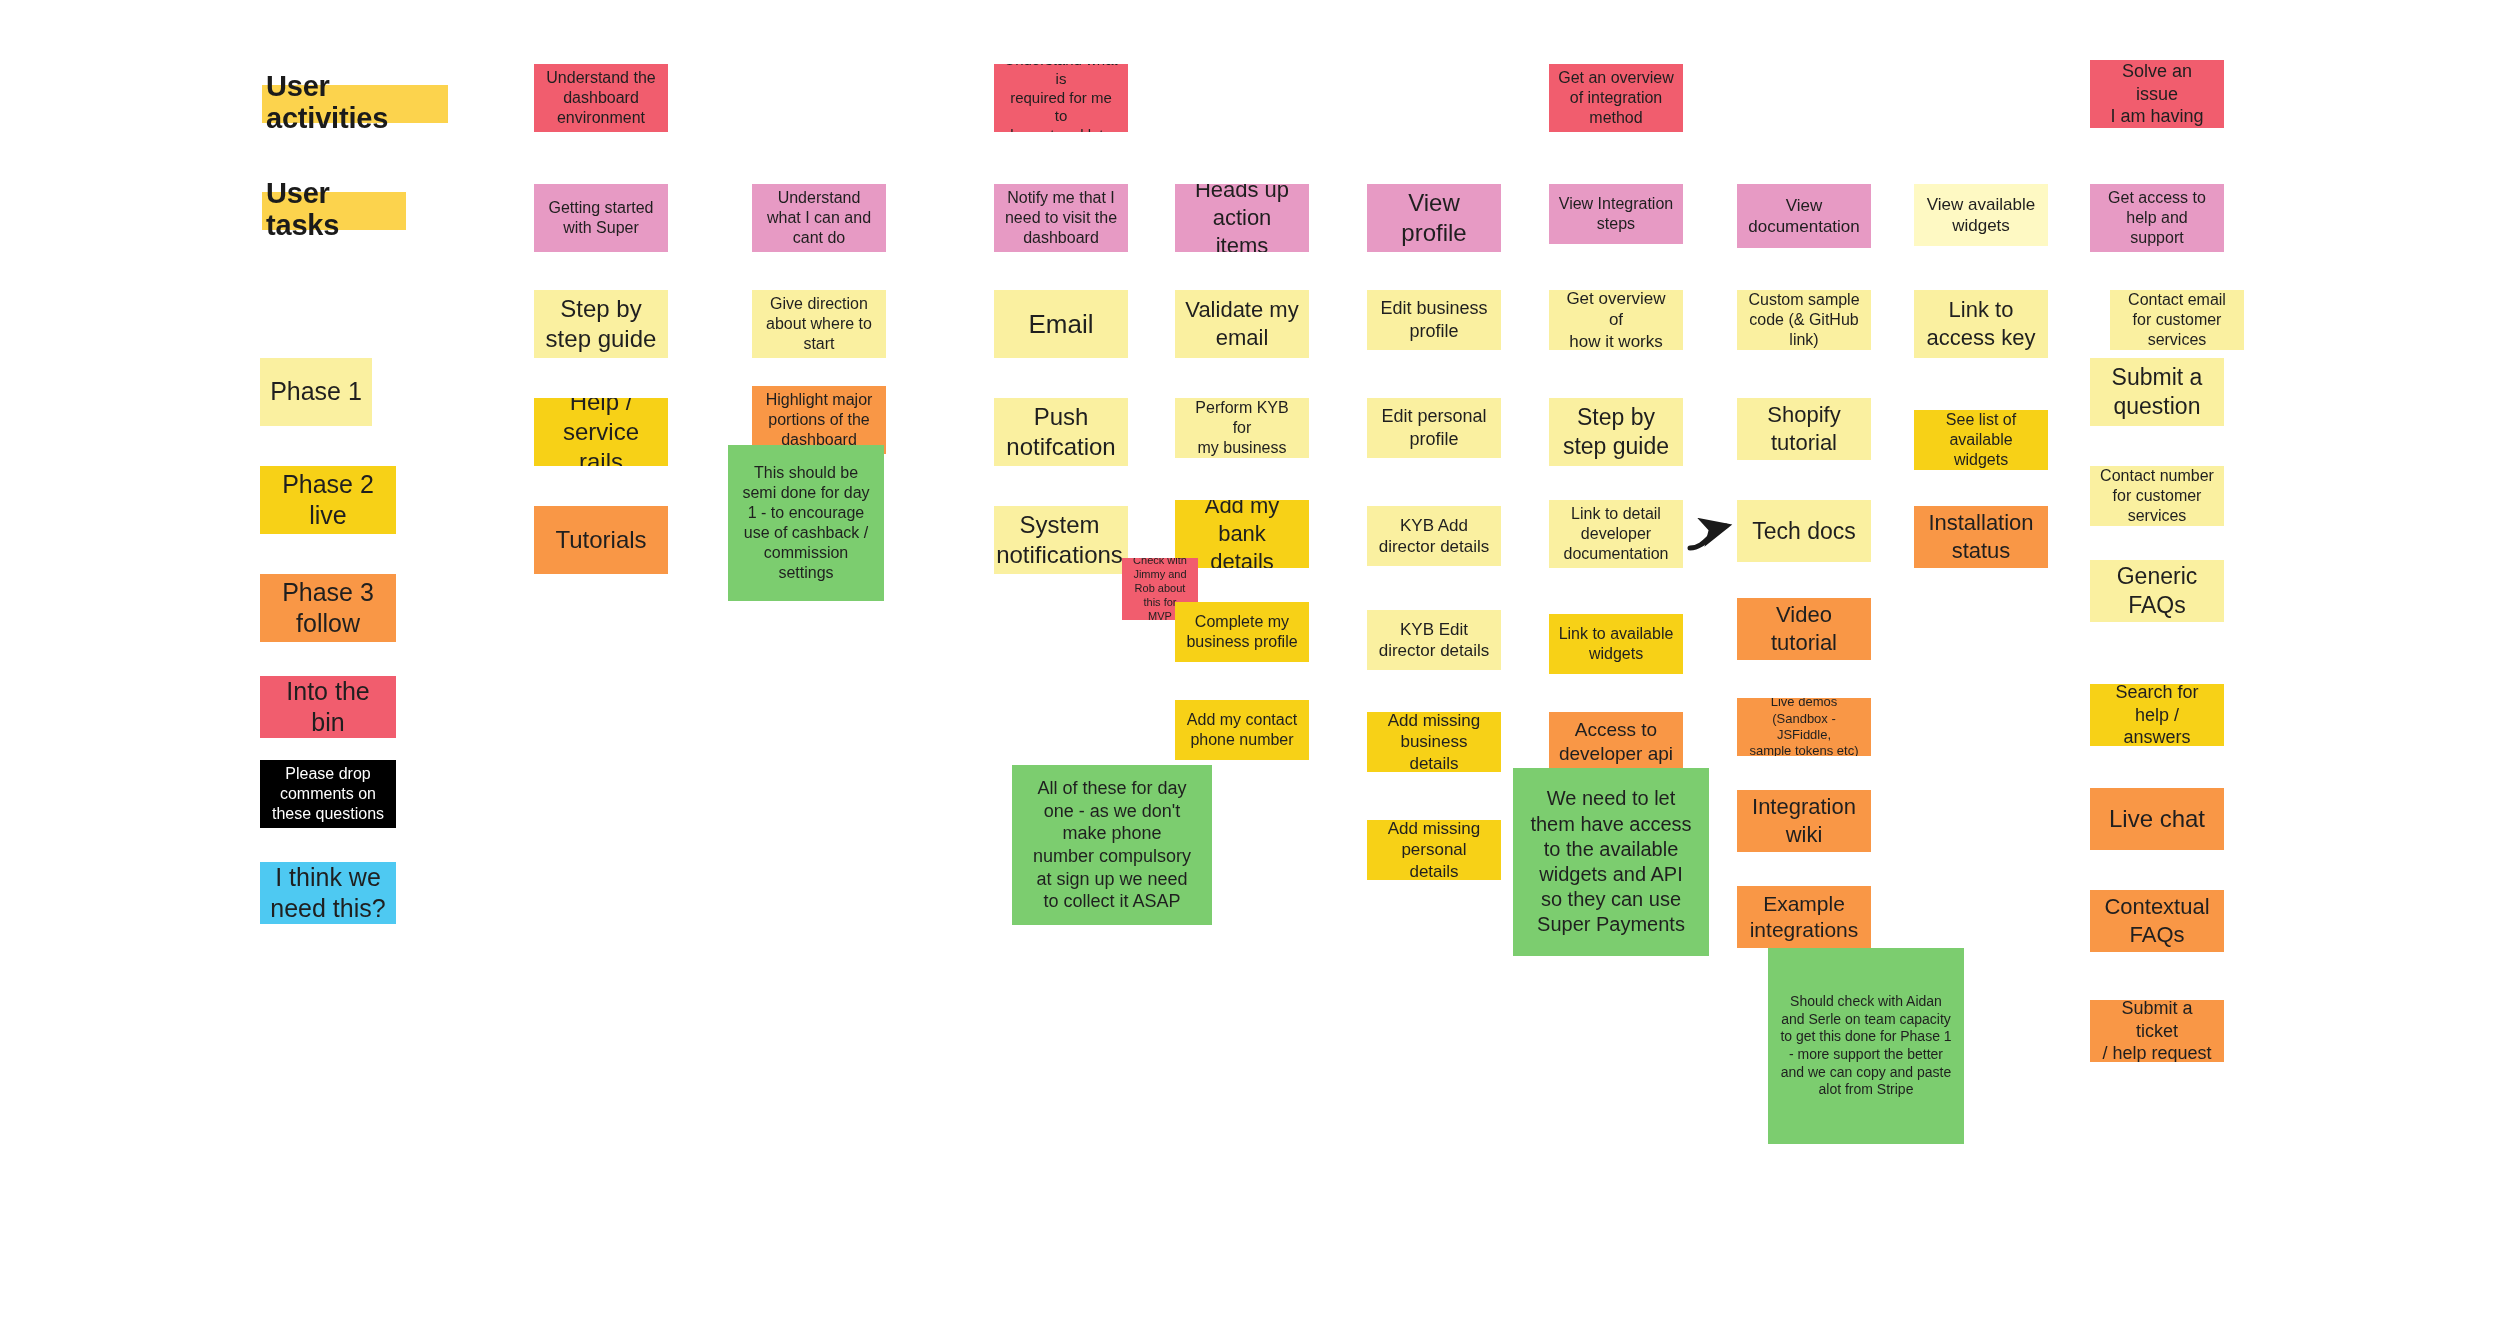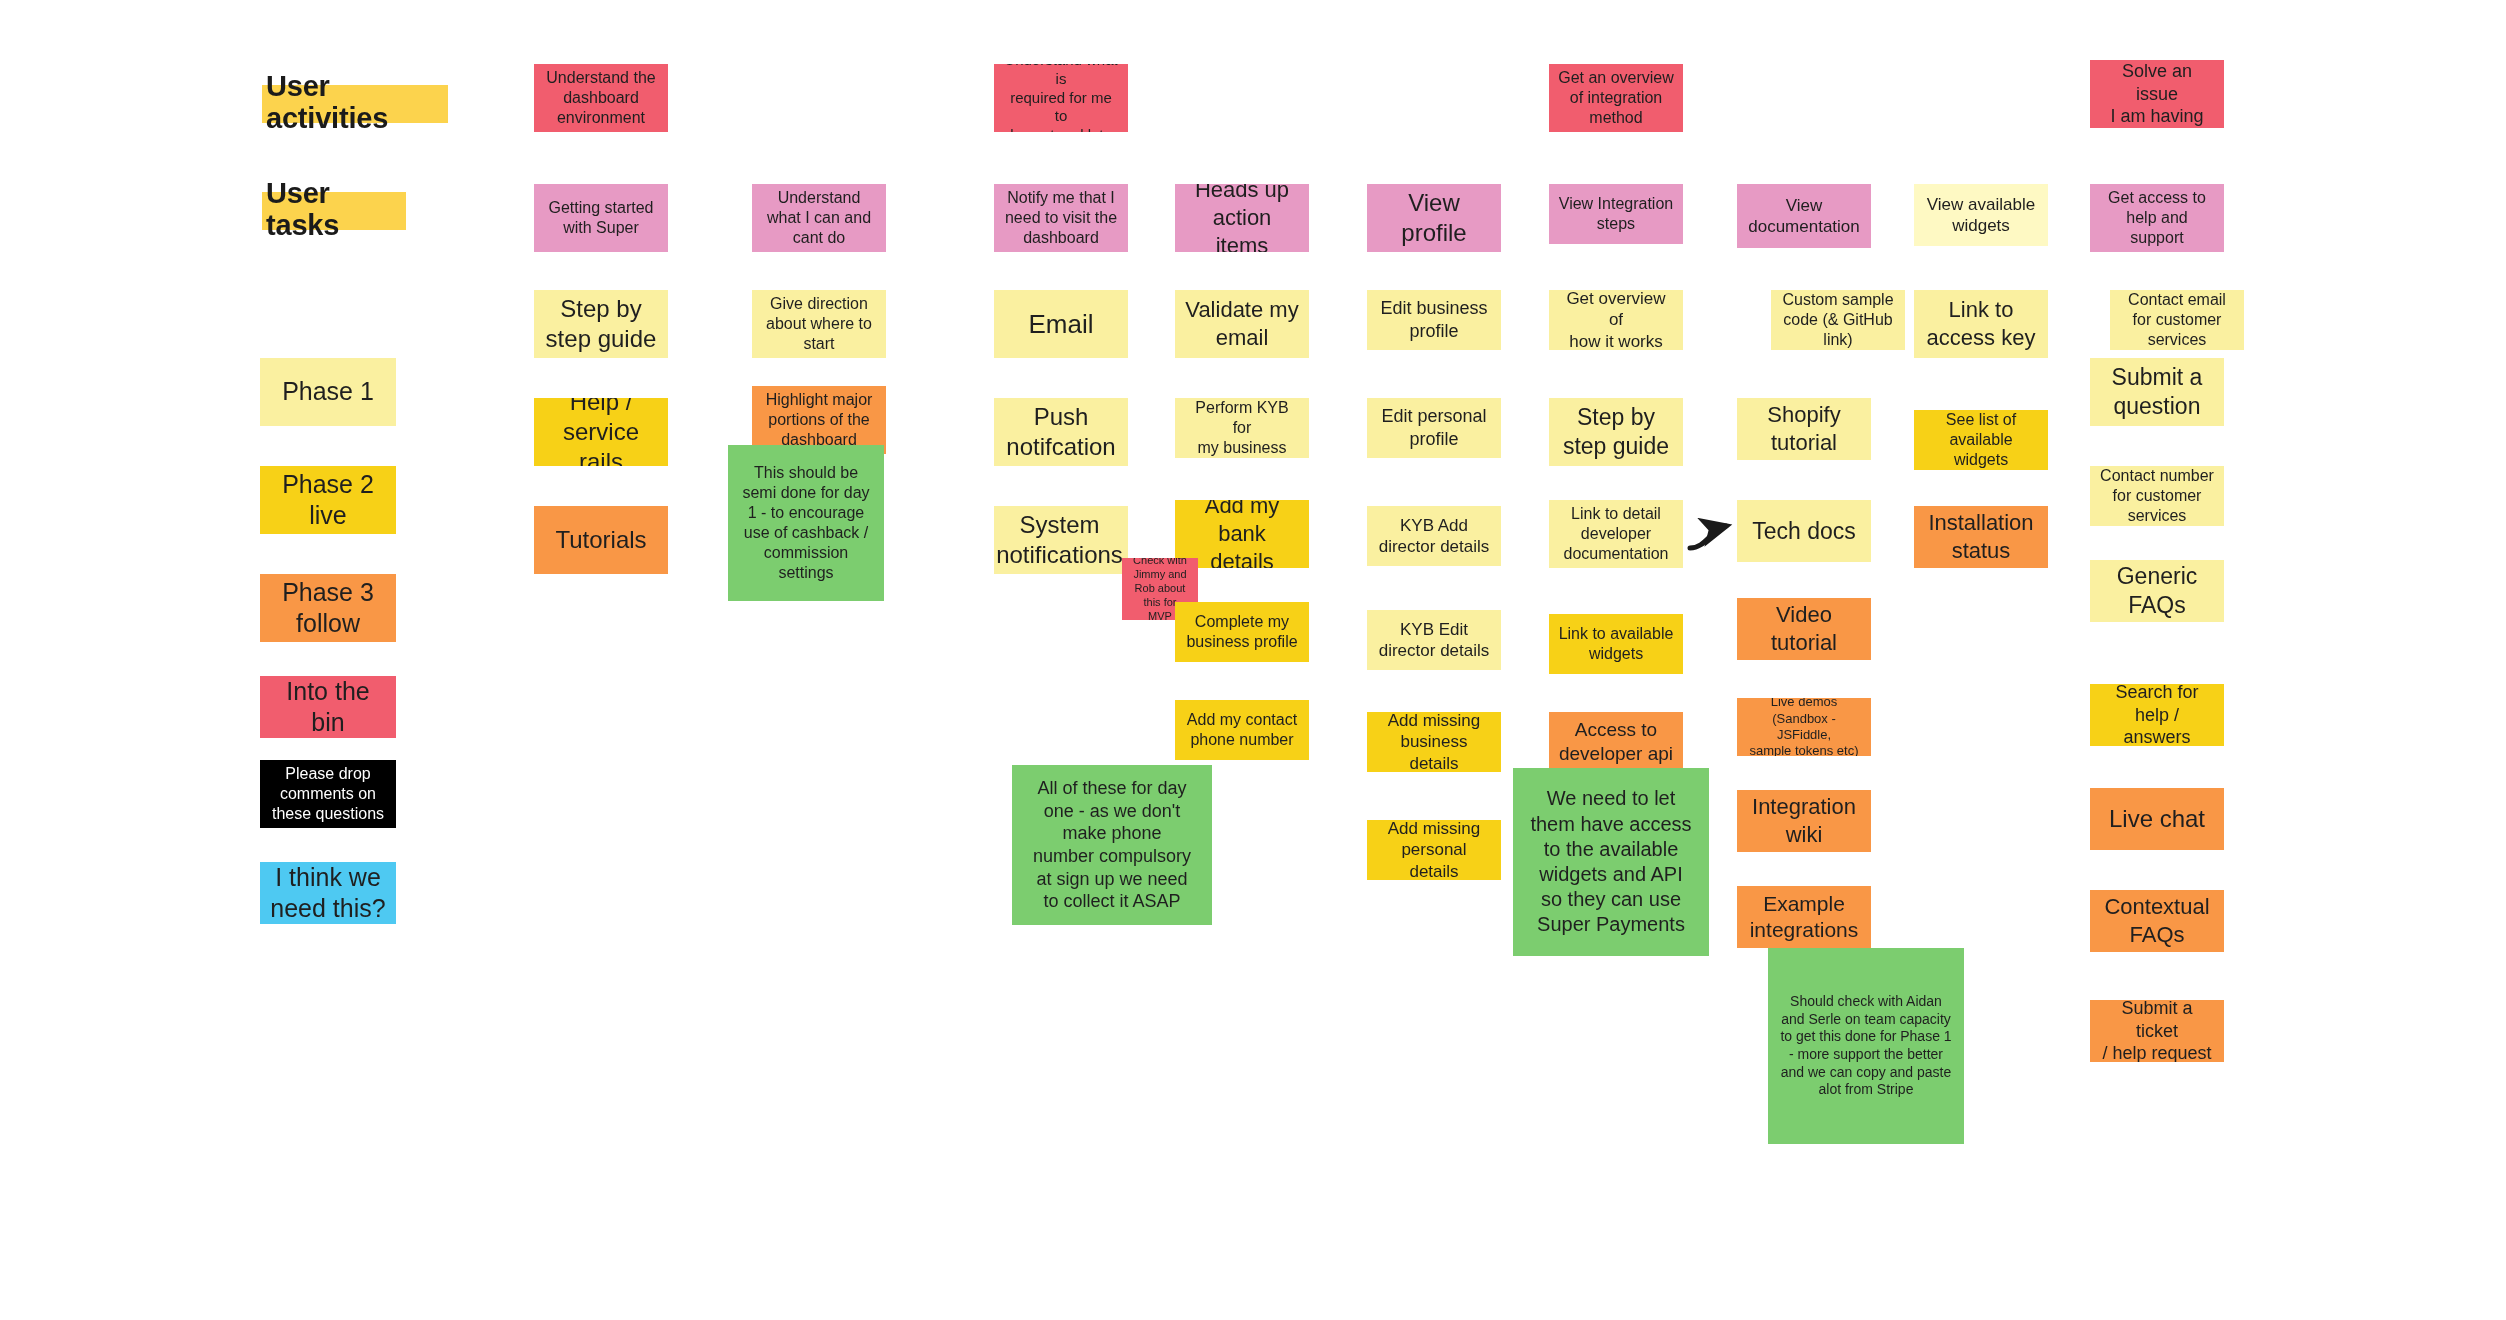--- a/index.html
+++ b/index.html
@@ -60,21 +60,21 @@
 <body>
 
 <div id="board">
 
   <div id="swimlanes">
       <div class="swimlane-label" style="left: 262px; top: 85px; width: 186px; height: 38px; font-size: 29px; background: rgb(252, 211, 77);">User activities</div>
       <div class="swimlane-label" style="left: 262px; top: 192px; width: 144px; height: 38px; font-size: 29px; background: rgb(252, 211, 77);">User tasks</div>
     </div>
 
   <div id="legend">
-      <div class="note" style="left: 260px; top: 358px; width: 136px; height: 68px; background: rgb(250, 240, 160); font-size: 25px; color: rgb(31, 31, 31);">Phase 1</div>
+      <div class="note" style="left: 260px; top: 358px; width: 112px; height: 68px; background: rgb(250, 240, 160); font-size: 25px; color: rgb(31, 31, 31);">Phase 1</div>
       <div class="note" style="left: 260px; top: 466px; width: 136px; height: 68px; background: rgb(247, 209, 23); font-size: 25px; color: rgb(31, 31, 31);">Phase 2
 live</div>
       <div class="note" style="left: 260px; top: 574px; width: 136px; height: 68px; background: rgb(249, 151, 70); font-size: 25px; color: rgb(31, 31, 31);">Phase 3
 follow</div>
       <div class="note" style="left: 260px; top: 676px; width: 136px; height: 62px; background: rgb(241, 93, 110); font-size: 25px; color: rgb(31, 31, 31);">Into the bin</div>
       <div class="note" style="left: 260px; top: 760px; width: 136px; height: 68px; background: rgb(0, 0, 0); font-size: 16px; color: rgb(255, 255, 255);">Please drop
 comments on
 these questions</div>
       <div class="note" style="left: 260px; top: 862px; width: 136px; height: 62px; background: rgb(78, 201, 242); font-size: 25px; color: rgb(31, 31, 31);">I think we
 need this?</div>
@@ -183,21 +183,21 @@
         <div class="note" style="left: 1513px; top: 768px; width: 196px; height: 188px; background: rgb(124, 205, 111); font-size: 20px;">We need to let
 them have access
 to the available
 widgets and API
 so they can use
 Super Payments</div>
       </div>
       <div>
         <div class="note" style="left: 1737px; top: 184px; width: 134px; height: 64px; background: rgb(231, 154, 196); font-size: 17px;">View
 documentation</div>
-        <div class="note" style="left: 1737px; top: 290px; width: 134px; height: 60px; background: rgb(250, 240, 160); font-size: 16px; margin-left: 34px;">Custom sample
+        <div class="note" style="left: 1737px; top: 290px; width: 134px; height: 60px; background: rgb(250, 240, 160); font-size: 16px;">Custom sample
 code (&amp; GitHub
 link)</div>
         <div class="note" style="left: 1737px; top: 398px; width: 134px; height: 62px; background: rgb(250, 240, 160); font-size: 22px;">Shopify
 tutorial</div>
         <div class="note" style="left: 1737px; top: 500px; width: 134px; height: 62px; background: rgb(250, 240, 160); font-size: 23px;">Tech docs</div>
         <div class="note" style="left: 1737px; top: 598px; width: 134px; height: 62px; background: rgb(249, 151, 70); font-size: 22px;">Video
 tutorial</div>
         <div class="note" style="left: 1737px; top: 698px; width: 134px; height: 58px; background: rgb(249, 151, 70); font-size: 13px;">Live demos
 (Sandbox - JSFiddle,
 sample tokens etc)</div>

